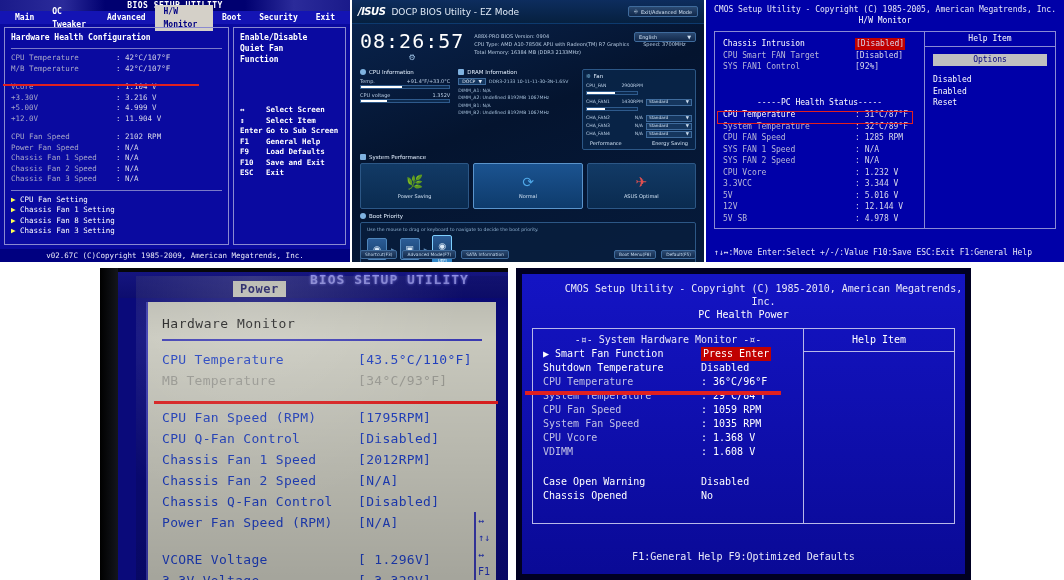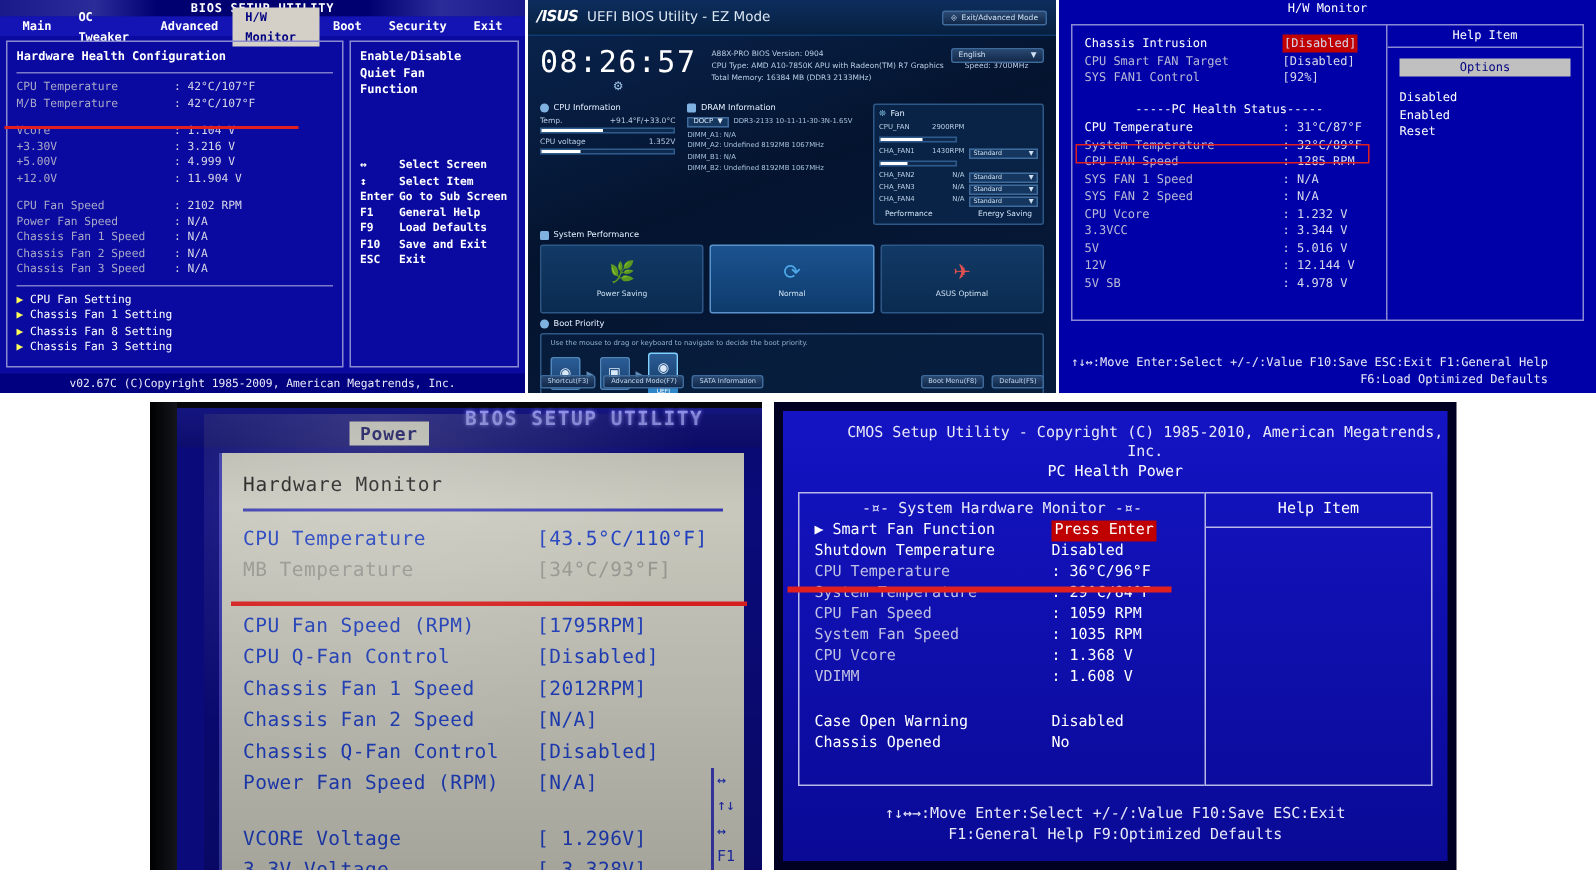--- a/index.html
+++ b/index.html
@@ -124,21 +124,21 @@
               line-height:11px; }
   #p3-sub { color:#ffffff; text-align:center; font-size:8px; line-height:11px; }
   #p3-body { display:flex; margin:5px 8px 0 8px; height:198px; gap:0; }
   #p3-left { flex:1; border:1px solid #8a8ad4; border-right:none; padding:6px 8px; position:relative;}
   #p3-right { width:132px; border:1px solid #8a8ad4; padding:0; }
   .p3-row { display:flex; font-size:8px; line-height:11.5px; }
   .p3-row .k { width:132px; color:#b8b8d8; }
   .p3-row .k.hi { color:#ffffff; }
   .p3-row .v { color:#d8d8ec; }
   .p3-val-sel { background:#c00000; color:#ffffff; padding:0 1px; }
-  .p3-center { text-align:center; color:#ffffff; margin:9px 0 1px 0; font-size:8px; }
+  .p3-center { text-align:center; color:#ffffff; margin:24px 0 1px 0; font-size:8px; }
   #p3-helphdr { text-align:center; color:#ffffff; font-size:8px; line-height:14px;
                 border-bottom:1px solid #8a8ad4; }
   #p3-optbtn { margin:7px 8px 0 8px; background:#c0c0c0; color:#000080;
                text-align:center; font-size:8px; line-height:12px; }
   .p3-opt { color:#ffffff; font-size:8px; line-height:11.5px; padding-left:8px; }
   #p3-foot { position:absolute; left:0; bottom:4px; width:326px; text-align:right;
              color:#e8e8f8; font-size:8px; line-height:11px; }
   #p3-redbox { position:absolute; border:1.5px solid #e02020; }
 
   
@@ -322,21 +322,21 @@
           <span>Exit</span>
         </div>
       </div>
     </div>
     <div id="p1-foot">v02.67C  (C)Copyright 1985-2009, American Megatrends, Inc.</div>
   </div>
 
   <div id="panel2">
     <div id="p2-top">
       <span class="asus-logo">/ISUS</span>
-      <span id="p2-eztitle">UEFI BIOS Utility - EZ Mode</span>
+      <span id="p2-eztitle">DOCP BIOS Utility - EZ Mode</span>
       <span id="p2-advbtn">
         <span>⎆</span>
         <span>Exit/Advanced Mode</span>
       </span>
     </div>
 
     <div id="p2-clockrow">
       <div>
         <div id="p2-clock">08:26:57</div>
         <div id="p2-gear">⚙</div>
@@ -494,20 +494,21 @@
       <span class="p2-btn">Shortcut(F3)</span>
       <span class="p2-btn">Advanced Mode(F7)</span>
       <span class="p2-btn">SATA Information</span>
       <span style="flex:1"></span>
       <span class="p2-btn">Boot Menu(F8)</span>
       <span class="p2-btn">Default(F5)</span>
     </div>
   </div>
 
   <div id="panel3">
+    <div id="p3-title">CMOS Setup Utility - Copyright (C) 1985-2005, American Megatrends, Inc.</div>
     <div id="p3-sub">H/W Monitor</div>
     <div id="p3-body">
       <div id="p3-left">
         <div class="p3-row">
           <span class="k hi">Chassis Intrusion</span>
           <span class="v p3-val-sel">[Disabled]</span>
         </div>
         <div class="p3-row">
           <span class="k">CPU Smart FAN Target</span>
           <span class="v">[Disabled]</span>
@@ -566,21 +567,20 @@
         <div id="p3-helphdr">Help Item</div>
         <div id="p3-optbtn">Options</div>
         <div style="height:8px"></div>
         <div class="p3-opt">Disabled</div>
         <div class="p3-opt">Enabled</div>
         <div class="p3-opt">Reset</div>
       </div>
     </div>
     <div id="p3-foot">
       <div>↑↓↔:Move  Enter:Select  +/-/:Value  F10:Save  ESC:Exit  F1:General Help</div>
-      <div>F6:Load Optimized Defaults</div>
     </div>
   </div>
 
   <div id="panel4">
     <div id="p4-bezel-l"></div>
     <div id="p4-screen">
       <div id="p4-topband"></div>
       <div id="p4-bios-title">BIOS SETUP UTILITY</div>
       <div id="p4-tab">Power</div>
       <div id="p4-content">
@@ -697,19 +697,18 @@
             <span class="v">No</span>
           </div>
 
           <div class="redline" style="left:-8px; top:62px; width:256px; height:4px;"></div>
         </div>
         <div id="p5-right">
           <div id="p5-helphdr">Help Item</div>
         </div>
       </div>
       <div id="p5-foot">
-        <div>↑↓↔→:Move   Enter:Select    +/-/:Value   F10:Save   ESC:Exit</div>
         <div>F1:General Help                        F9:Optimized Defaults</div>
       </div>
     </div>
   </div>
 
 </div>
 
 </body></html>

